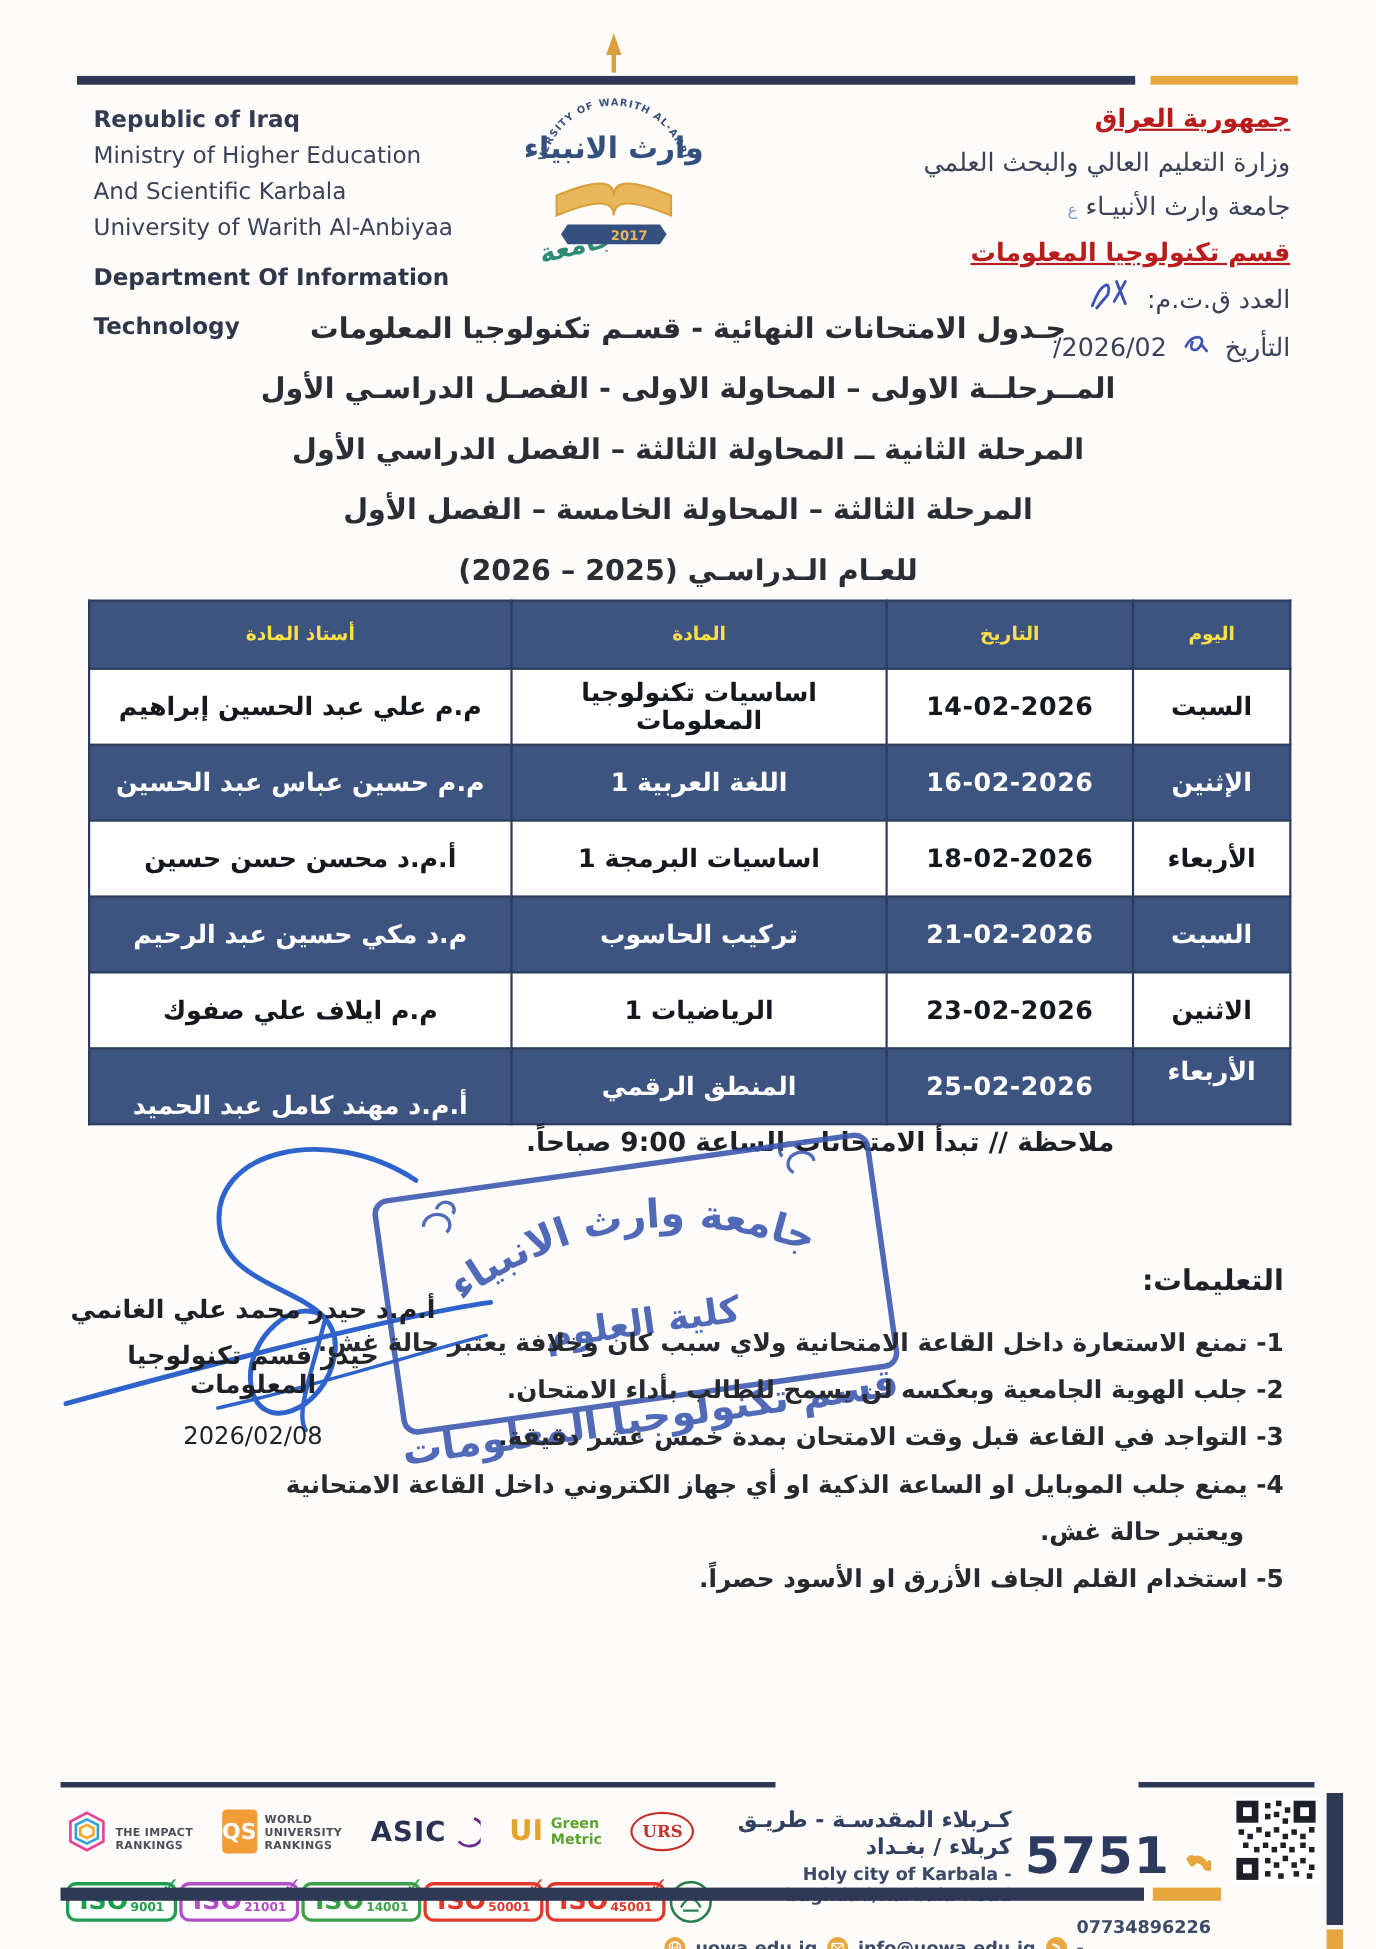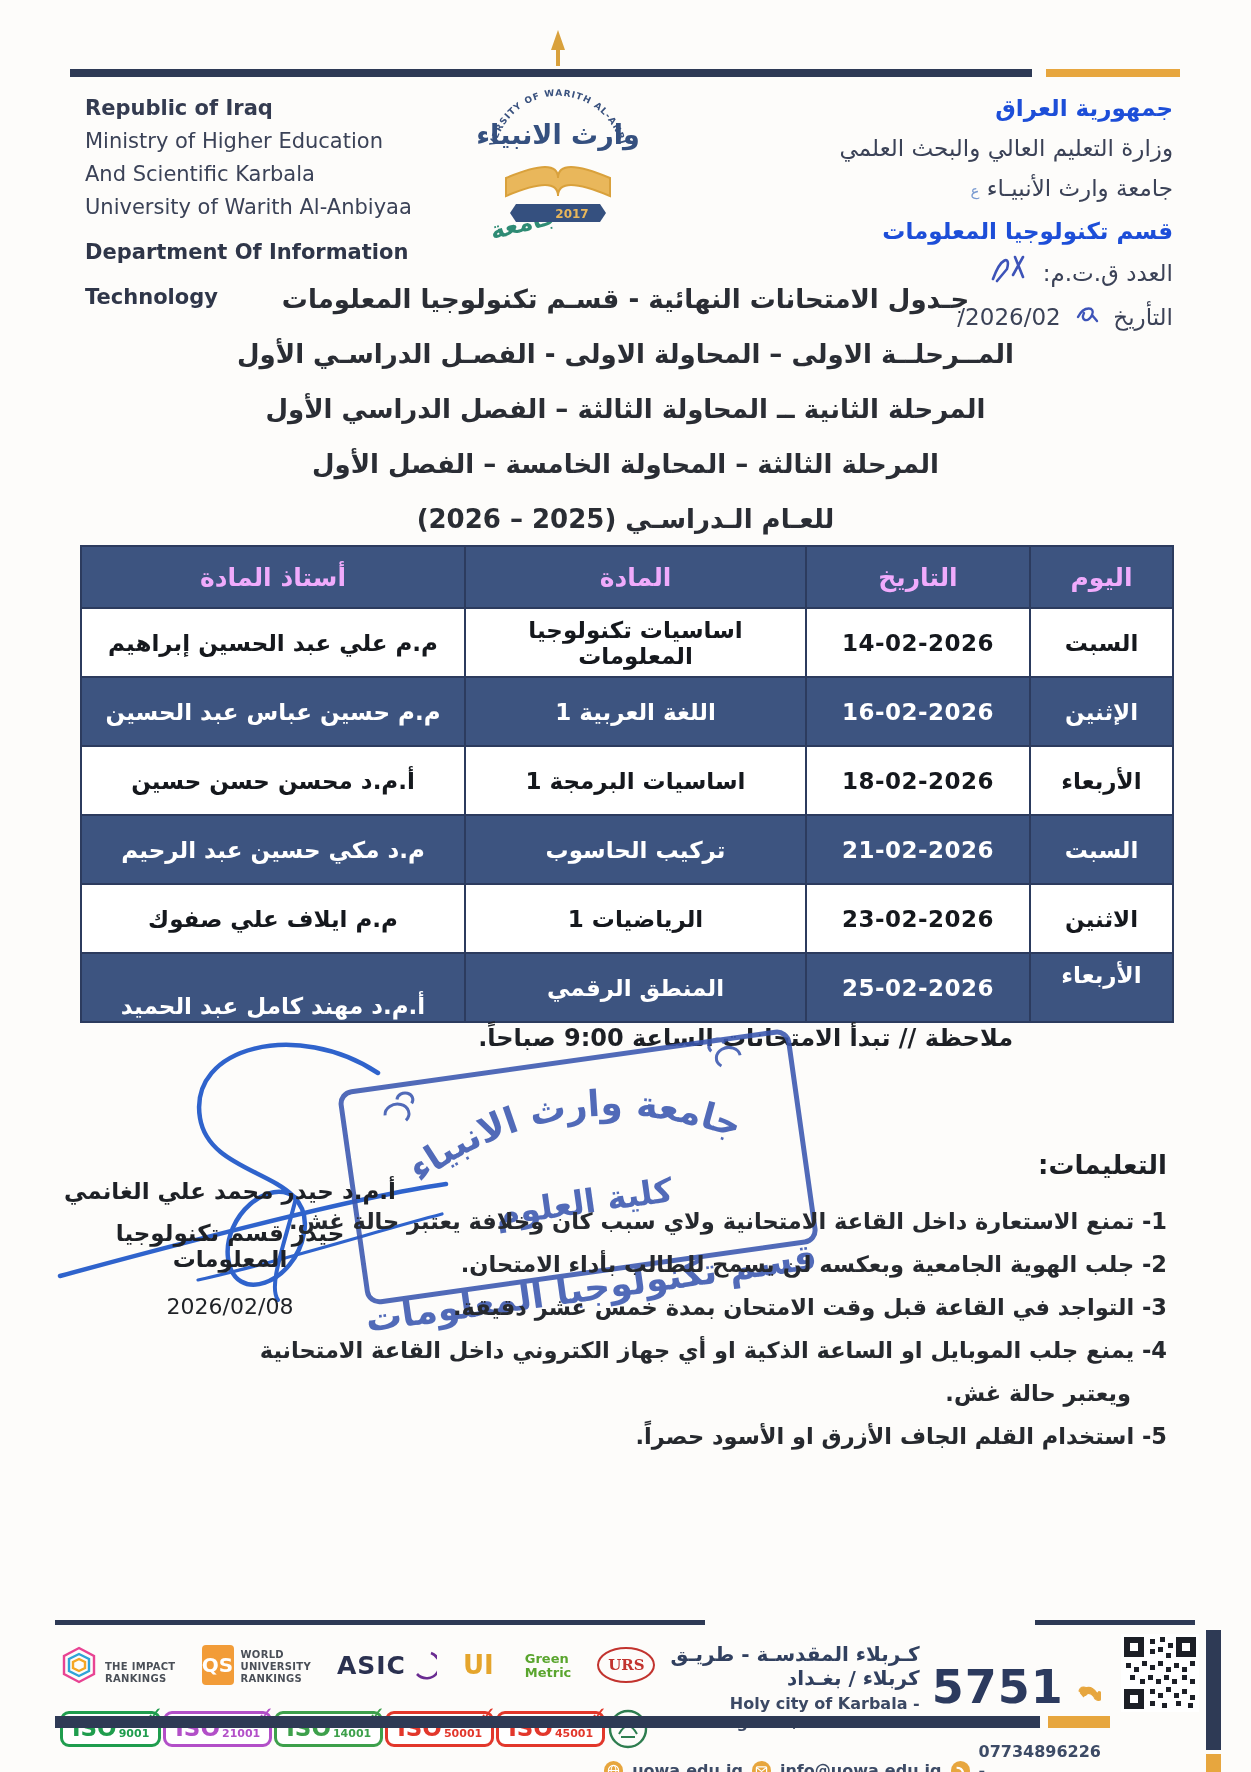--- a/index.html
+++ b/index.html
@@ -19,31 +19,31 @@
   
   .rule-navy{position:absolute;left:70px;top:69px;width:962px;height:8px;background:var(--bar-navy);}
   .rule-gold{position:absolute;left:1046px;top:69px;width:134px;height:8px;background:var(--gold);}
 
   
   .hdr-left{position:absolute;left:85px;top:92px;width:400px;color:var(--hdr-text);font-size:21px;line-height:33px;}
   .hdr-left .b{font-weight:700;color:#343b50;}
   .hdr-left .dept{margin-top:12px;font-weight:700;color:#2f3649;}
   .logo-wrap{position:absolute;left:468px;top:26px;width:180px;height:222px;}
   .hdr-right{position:absolute;right:78px;top:88px;width:430px;direction:rtl;text-align:right;color:var(--hdr-text);font-size:23px;line-height:40px;}
-  .hdr-right .b{font-weight:700;color:#1d4ed8;}
+  .hdr-right .b{font-weight:700;color:#b91c1c;text-decoration:underline;}
   .hand{display:inline-block;vertical-align:middle;margin:0 6px;}
 
   
   .titles{position:absolute;left:60px;right:60px;top:284px;text-align:center;direction:rtl;color:#2a2d34;}
   .titles div{font-size:26px;font-weight:700;margin-bottom:25px;letter-spacing:0;}
 
   
   .exam-table{position:absolute;left:80px;top:545px;width:1092px;border-collapse:collapse;table-layout:fixed;direction:rtl;background:#fff;}
   .exam-table th,.exam-table td{border:2px solid var(--navy-dark);text-align:center;vertical-align:middle;padding:2px 6px;}
-  .exam-table thead th{background:var(--navy);color:#f0abfc;font-size:25px;font-weight:700;height:62px;}
+  .exam-table thead th{background:var(--navy);color:#fde047;font-size:17px;font-weight:700;height:62px;}
   .exam-table tbody tr{height:69px;}
   .exam-table td{font-size:23px;font-weight:600;color:#15181d;}
   .exam-table tr.navy td{background:var(--navy);color:#fff;}
   .date-cell{direction:ltr;font-size:22px;letter-spacing:.5px;}
   .day-top{vertical-align:top !important;padding-top:8px !important;}
   .prof-bottom{vertical-align:bottom !important;padding-bottom:2px !important;}
 
   
   .note{position:absolute;right:238px;top:1024px;direction:rtl;font-size:24px;font-weight:700;color:#1d2025;}
 
@@ -64,21 +64,21 @@
 
   
   .foot-sep-l{position:absolute;left:55px;top:1620px;width:650px;height:5px;background:var(--bar-navy);}
   .foot-sep-r{position:absolute;left:1035px;top:1620px;width:160px;height:5px;background:var(--bar-navy);}
   .rankings{position:absolute;left:60px;top:1645px;display:flex;align-items:center;gap:26px;}
   .rk-item{display:flex;align-items:flex-end;gap:7px;}
   .rk-text{font-size:10px;font-weight:800;color:#4a4f57;line-height:12px;letter-spacing:.3px;}
   .qs-box{width:32px;height:40px;background:#f29c38;border-radius:4px;color:#fff;font-weight:800;font-size:20px;display:flex;align-items:center;justify-content:center;}
   .asic-text{font-size:25px;font-weight:700;color:#2b3150;letter-spacing:1px;}
   .ui-text{font-size:26px;font-weight:800;color:#e5a52c;}
-  .gm-text{font-size:13px;font-weight:800;color:#5aa52e;line-height:14px;margin-left:24px;}
+  .gm-text{font-size:13px;font-weight:800;color:#5aa52e;line-height:14px;}
   .urs-oval{width:58px;height:36px;border:2.5px solid #c2332e;border-radius:50%;display:flex;align-items:center;justify-content:center;color:#c2332e;font-weight:700;font-size:15px;font-family:"DejaVu Serif","Liberation Serif",serif;}
 
   .iso-row{position:absolute;left:60px;top:1708px;display:flex;align-items:center;gap:2px;}
   .iso-badge{position:relative;border:3px solid currentColor;border-radius:9px;padding:3px 9px 4px 9px;background:#fff;font-weight:800;display:flex;align-items:flex-end;gap:2px;}
   .iso-word{font-size:23px;line-height:23px;font-weight:800;}
   .iso-num{font-size:11px;line-height:12px;font-weight:700;}
   .iso-check{position:absolute;top:-12px;right:-5px;font-size:20px;font-weight:900;}
   .iso-green{color:#1f9d4e;}
   .iso-purple{color:#b24fc8;}
   .iso-green2{color:#3da04b;}

